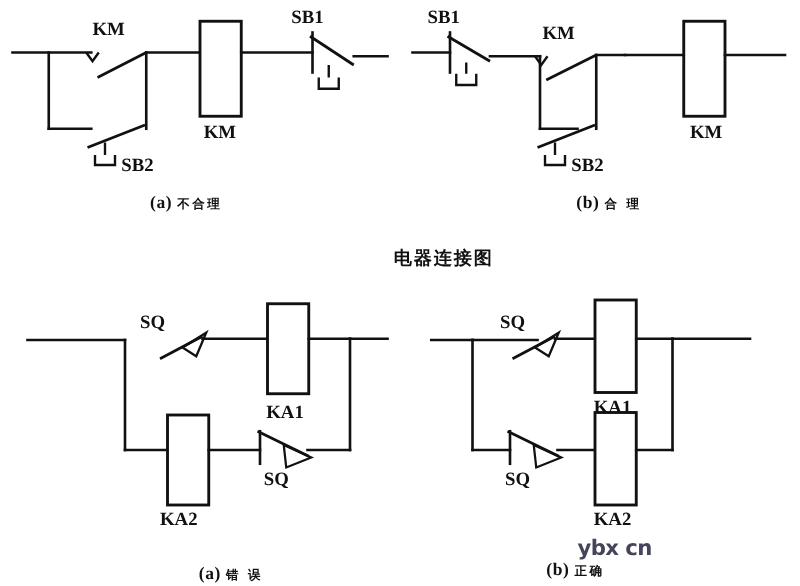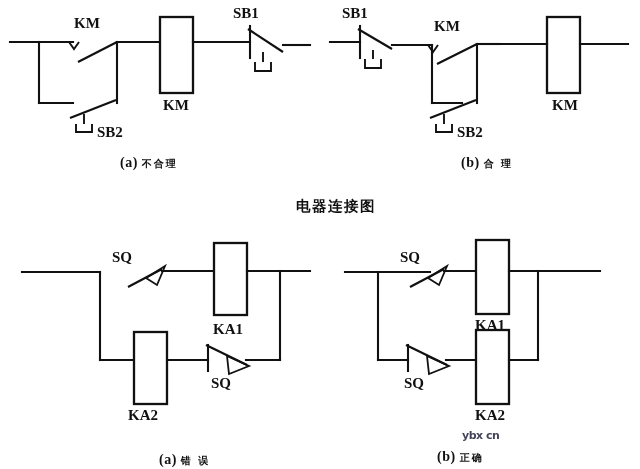--- a/index.html
+++ b/index.html
@@ -89,21 +89,21 @@
     font-family: "DejaVu Sans", sans-serif;
     font-weight: bold;
     font-size: 14.5px;
     color: #111111;
     letter-spacing: 1.5px;
     white-space: nowrap;
   }
   .watermark {
     position: absolute;
     font-family: "DejaVu Sans", sans-serif;
-    font-size: 11px;
+    font-size: 17px;
     font-weight: bold;
     color: #2b2b44;
     opacity: 0.88;
     white-space: nowrap;
     letter-spacing: -0.5px;
   }
 </style>
 </head>
 <body>
 
@@ -247,21 +247,21 @@
   <div class="caption" style="left:120px; top:155px;">
     <span>(a)</span>
     <span class="cn">不合理</span>
   </div>
 
   <div class="caption" style="left:432px; top:155px;margin-left:29px;">
     <span>(b)</span>
     <span class="cn">合 理</span>
   </div>
 
-  <div class="fig-title" style="left:296px; top:197px;">电器连接图</div>
+  <div class="fig-title" style="left:315px; top:197px;">电器连接图</div>
 
   <div class="caption" style="left:159px; top:427px;margin-top:25px;">
     <span>(a)</span>
     <span class="cn">错 误</span>
   </div>
 
   <div class="caption" style="left:437px; top:449px;">
     <span>(b)</span>
     <span class="cn">正确</span>
   </div>

